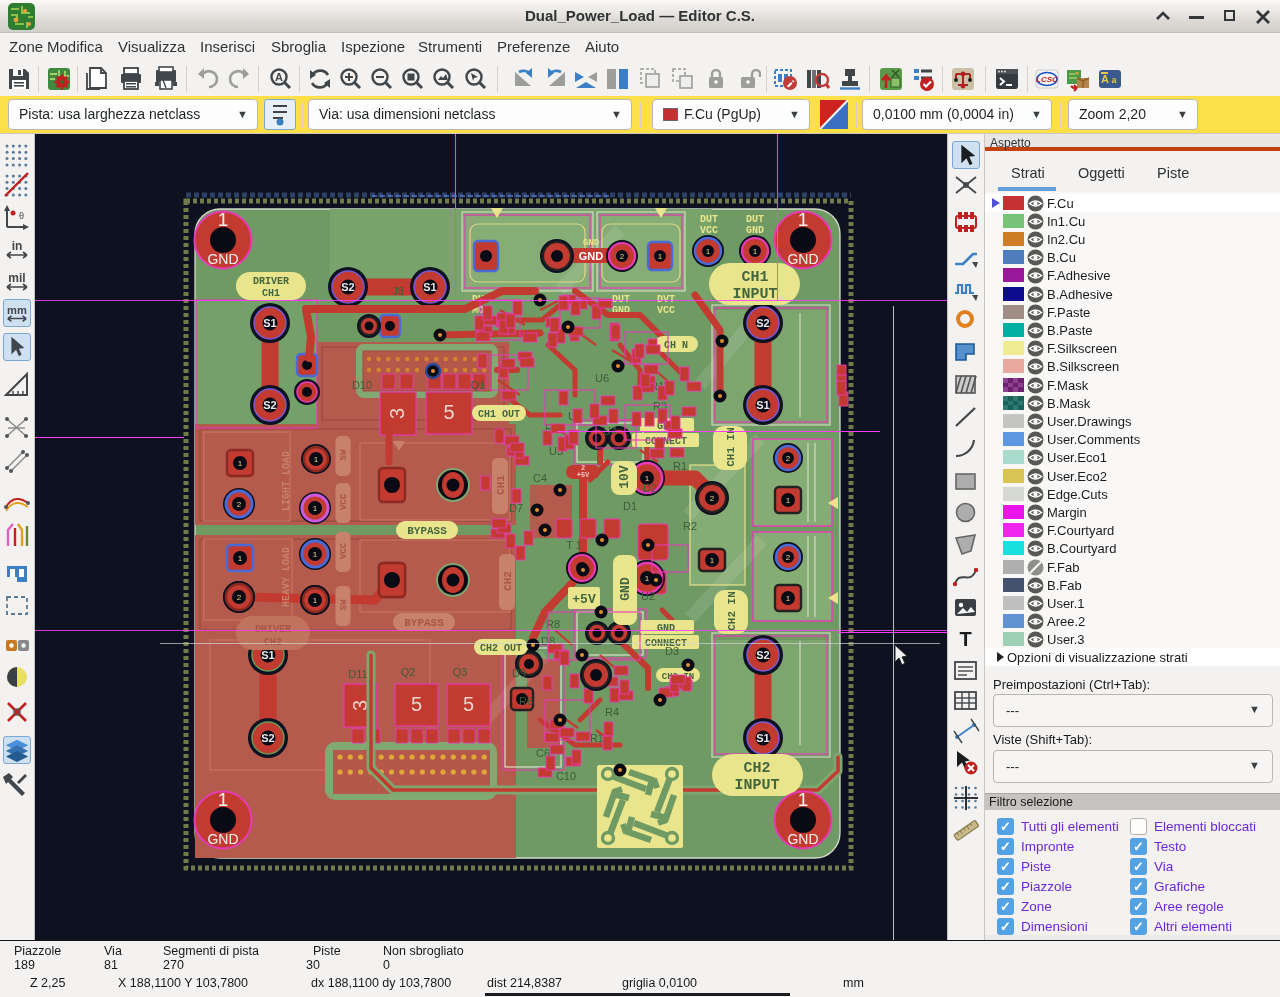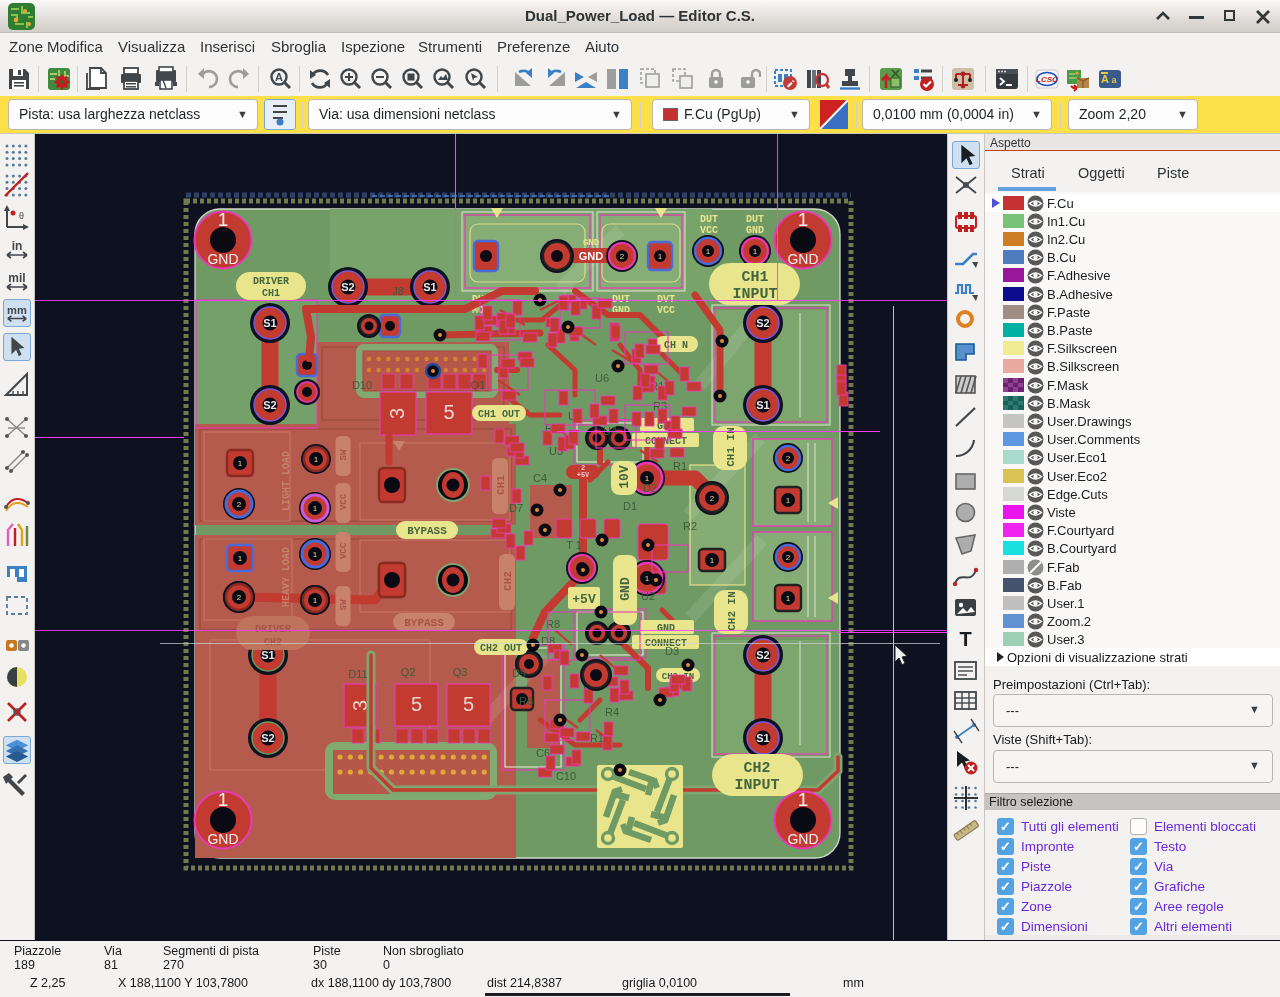--- a/index.html
+++ b/index.html
@@ -1259,21 +1259,21 @@
       <g transform="rotate(-35 14 14)" stroke="#8a7a4a" stroke-width="1">
         <line x1="5" y1="11" x2="5" y2="14"></line>
         <line x1="9" y1="11" x2="9" y2="15"></line>
         <line x1="13" y1="11" x2="13" y2="14"></line>
         <line x1="17" y1="11" x2="17" y2="15"></line>
         <line x1="21" y1="11" x2="21" y2="14"></line>
       </g>
     </svg>
   </div>
 <div id="panel">
-    <div class="abs" style="left:0;top:0;width:296px;height:17px;background:#e9e7e5;border-bottom:1px solid #c2410c">
+    <div class="abs" style="left:0;top:0;width:296px;height:17px;background:#e9e7e5;border-bottom:4px solid #c2410c">
       <div class="abs" style="left:5px;top:2px;font-size:12px;color:#2d3336">Aspetto</div>
     </div>
 <div class="abs" style="left:0;top:17px;width:296px;height:40px;background:#f3f2f0">
 <div class="tab" style="left:26px;top:14px;font-size:14.5px">Strati</div>
 <div class="tab" style="left:93px;top:14px;font-size:14.5px">Oggetti</div>
 <div class="tab" style="left:172px;top:14px;font-size:14.5px">Piste</div>
 <div class="abs" style="left:13px;top:36px;width:58px;height:4px;background:#62a0dc"></div>
 </div>
 <div class="abs" style="left:0;top:58px;width:296px;height:456px;background:#f9f8f7"></div>
 <div class="lrow" style="top:59.5px;background:#ffffff;">
@@ -1452,21 +1452,21 @@
         </svg></div>
 <div class="lname">Edge.Cuts</div>
 </div>
 <div class="lrow" style="top:368.9px;">
 <div class="sw" style="background:#ec14ec"></div>
 <div class="eye"><svg width="17" height="17">
           <circle cx="8.5" cy="8.5" r="8" fill="#585856"></circle>
           <path d="M2.5 8.5 Q8.5 3.5 14.5 8.5 Q8.5 13.5 2.5 8.5 Z" fill="none" stroke="#fff" stroke-width="1.6"></path>
           <circle cx="8.5" cy="8.5" r="2.1" fill="#fff"></circle>
         </svg></div>
-<div class="lname">Viste</div>
+<div class="lname">Margin</div>
 </div>
 <div class="lrow" style="top:387.1px;">
 <div class="sw" style="background:#f024f0"></div>
 <div class="eye"><svg width="17" height="17">
           <circle cx="8.5" cy="8.5" r="8" fill="#585856"></circle>
           <path d="M2.5 8.5 Q8.5 3.5 14.5 8.5 Q8.5 13.5 2.5 8.5 Z" fill="none" stroke="#fff" stroke-width="1.6"></path>
           <circle cx="8.5" cy="8.5" r="2.1" fill="#fff"></circle>
         </svg></div>
 <div class="lname">F.Courtyard</div>
 </div>
@@ -1505,21 +1505,21 @@
         </svg></div>
 <div class="lname">User.1</div>
 </div>
 <div class="lrow" style="top:478.1px;">
 <div class="sw" style="background:#6292d4"></div>
 <div class="eye"><svg width="17" height="17">
           <circle cx="8.5" cy="8.5" r="8" fill="#585856"></circle>
           <path d="M2.5 8.5 Q8.5 3.5 14.5 8.5 Q8.5 13.5 2.5 8.5 Z" fill="none" stroke="#fff" stroke-width="1.6"></path>
           <circle cx="8.5" cy="8.5" r="2.1" fill="#fff"></circle>
         </svg></div>
-<div class="lname">Zoom.2</div>
+<div class="lname">Aree.2</div>
 </div>
 <div class="lrow" style="top:496.3px;">
 <div class="sw" style="background:#9ccfb4"></div>
 <div class="eye"><svg width="17" height="17">
           <circle cx="8.5" cy="8.5" r="8" fill="#585856"></circle>
           <path d="M2.5 8.5 Q8.5 3.5 14.5 8.5 Q8.5 13.5 2.5 8.5 Z" fill="none" stroke="#fff" stroke-width="1.6"></path>
           <circle cx="8.5" cy="8.5" r="2.1" fill="#fff"></circle>
         </svg></div>
 <div class="lname">User.3</div>
 </div>
@@ -1569,21 +1569,21 @@
 <div class="abs" style="left:0;top:801px;width:296px;height:5px;background:#eceae8"></div>
   </div>
 <div id="status1">
  <div class="s1lab" style="left:14px">Piazzole</div>
     <div class="s1val" style="left:14px">189</div>
  <div class="s1lab" style="left:104px">Via</div>
     <div class="s1val" style="left:104px">81</div>
  <div class="s1lab" style="left:163px">Segmenti di pista</div>
     <div class="s1val" style="left:163px">270</div>
  <div class="s1lab" style="left:313px">Piste</div>
-    <div class="s1val" style="left:313px">30</div>
+    <div class="s1val" style="left:306px">30</div>
  <div class="s1lab" style="left:383px">Non sbrogliato</div>
     <div class="s1val" style="left:383px">0</div>
 </div>
 <div id="status2">
  <div class="s2" style="left:30px">Z 2,25</div>
  <div class="s2" style="left:118px">X 188,1100  Y 103,7800</div>
  <div class="s2" style="left:311px">dx 188,1100  dy 103,7800</div>
  <div class="s2" style="left:487px">dist 214,8387</div>
  <div class="s2" style="left:622px">griglia 0,0100</div>
  <div class="s2" style="left:843px">mm</div>

